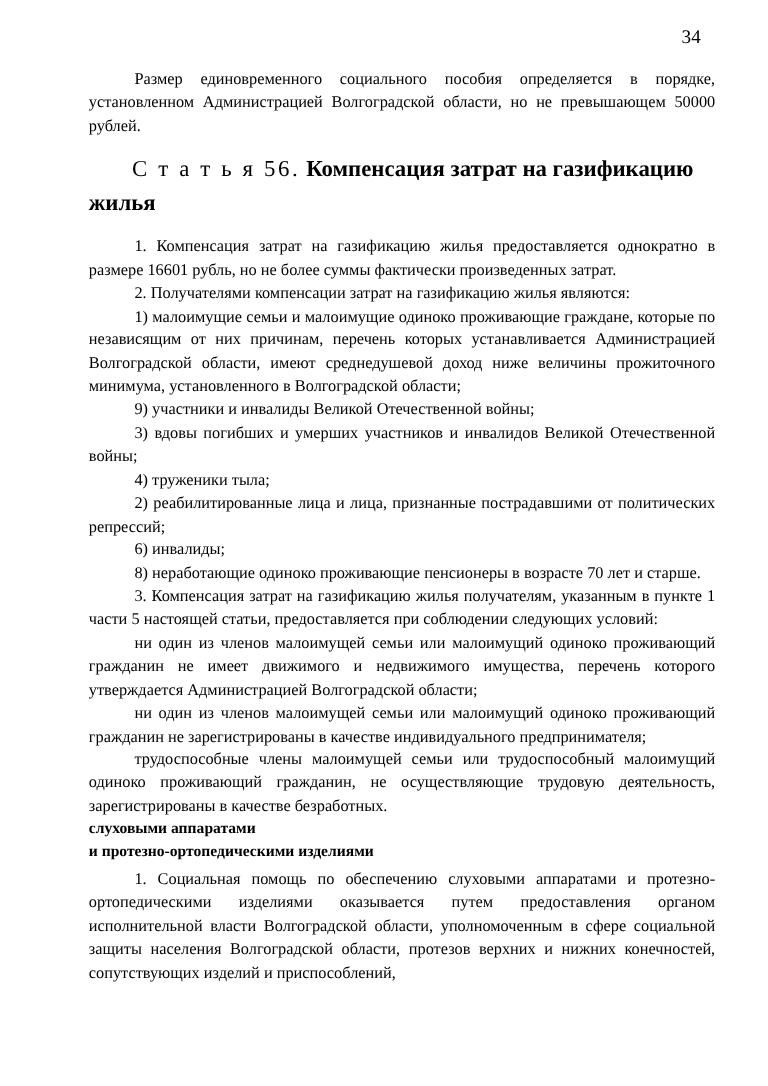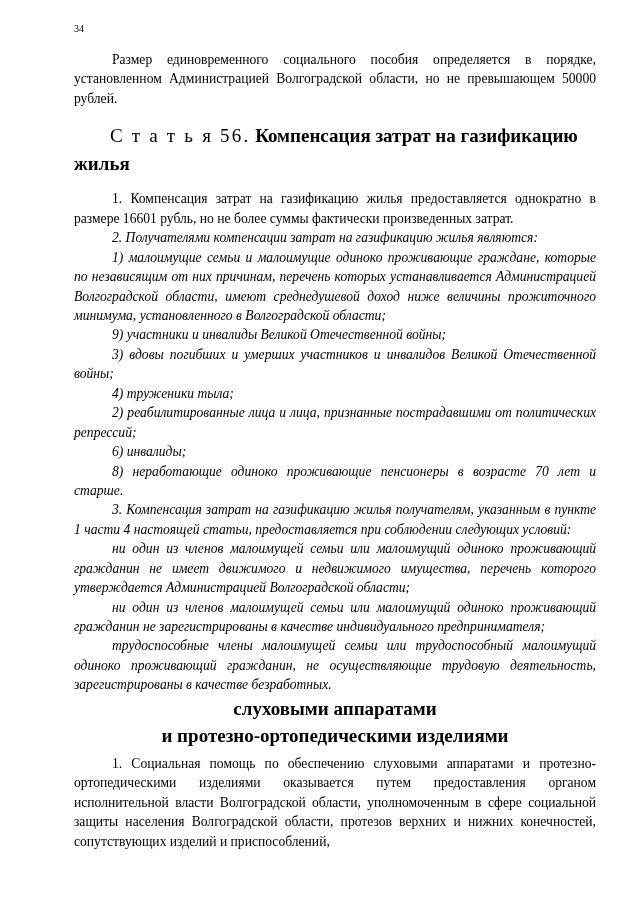--- a/index.html
+++ b/index.html
@@ -15,22 +15,22 @@
     overflow: hidden;
   }
   .page {
     position: relative;
     width: 640px;
     height: 905px;
     box-sizing: border-box;
     padding: 24px 44px 0 74px;
   }
   .page-number {
-    text-align: left;
-    font-size: 10px;
+    text-align: right;
+    font-size: 16px;
     margin: 0 0 16px 0;
     line-height: 1;
     padding-right: 12px;
   }
   .para {
     font-size: 13.6px;
     line-height: 1.43;
     text-align: justify;
     text-justify: inter-word;
     margin: 0;
@@ -47,35 +47,34 @@
   }
   .article-head .art-label {
     letter-spacing: 2.2px;
     font-weight: normal;
   }
   .article-head .art-title {
     font-weight: bold;
     letter-spacing: 0;
   }
   .article-head-center {
-    font-size: 19px;
+    font-size: 13px;
     line-height: 1.45;
     margin: 0;
-    text-align: center;
+    text-align: left;
     font-weight: bold;
   }
   .gap-before {
     margin-top: 13px;
   }
   .block {
     margin-top: 12px;
   }
   .tight {
     margin-top: 0;
-    font-style: italic;
   }
 </style>
 </head>
 <body>
 
 <div class="page">
 
   <div class="page-number">34</div>
 
   <p class="para indent">Размер единовременного социального пособия определяется в порядке, установленном Администрацией Волгоградской области, но не превышающем 50000 рублей.</p>
@@ -94,21 +93,21 @@
 
   <p class="para indent tight">4) труженики тыла;</p>
 
   <p class="para indent tight">2) реабилитированные лица и лица, признанные пострадавшими от политических репрессий;</p>
 
   <p class="para indent tight">6) инвалиды;</p>
 
 
   <p class="para indent tight">8) неработающие одиноко проживающие пенсионеры в возрасте 70 лет и старше.</p>
 
-  <p class="para indent tight">3. Компенсация затрат на газификацию жилья получателям, указанным в пункте 1 части 4 настоящей статьи, предоставляется при соблюдении следующих условий:</p>
+  <p class="para indent tight">3. Компенсация затрат на газификацию жилья получателям, указанным в пункте 1 части 5 настоящей статьи, предоставляется при соблюдении следующих условий:</p>
 
   <p class="para indent tight">ни один из членов малоимущей семьи или малоимущий одиноко проживающий гражданин не имеет движимого и недвижимого имущества, перечень которого утверждается Администрацией Волгоградской области;</p>
 
   <p class="para indent tight">ни один из членов малоимущей семьи или малоимущий одиноко проживающий гражданин не зарегистрированы в качестве индивидуального предпринимателя;</p>
 
   <p class="para indent tight">трудоспособные члены малоимущей семьи или трудоспособный малоимущий одиноко проживающий гражданин, не осуществляющие трудовую деятельность, зарегистрированы в качестве безработных.</p>
 
   <p class="article-head-center">слуховыми аппаратами</p>
   <p class="article-head-center">и протезно-ортопедическими изделиями</p>
 

